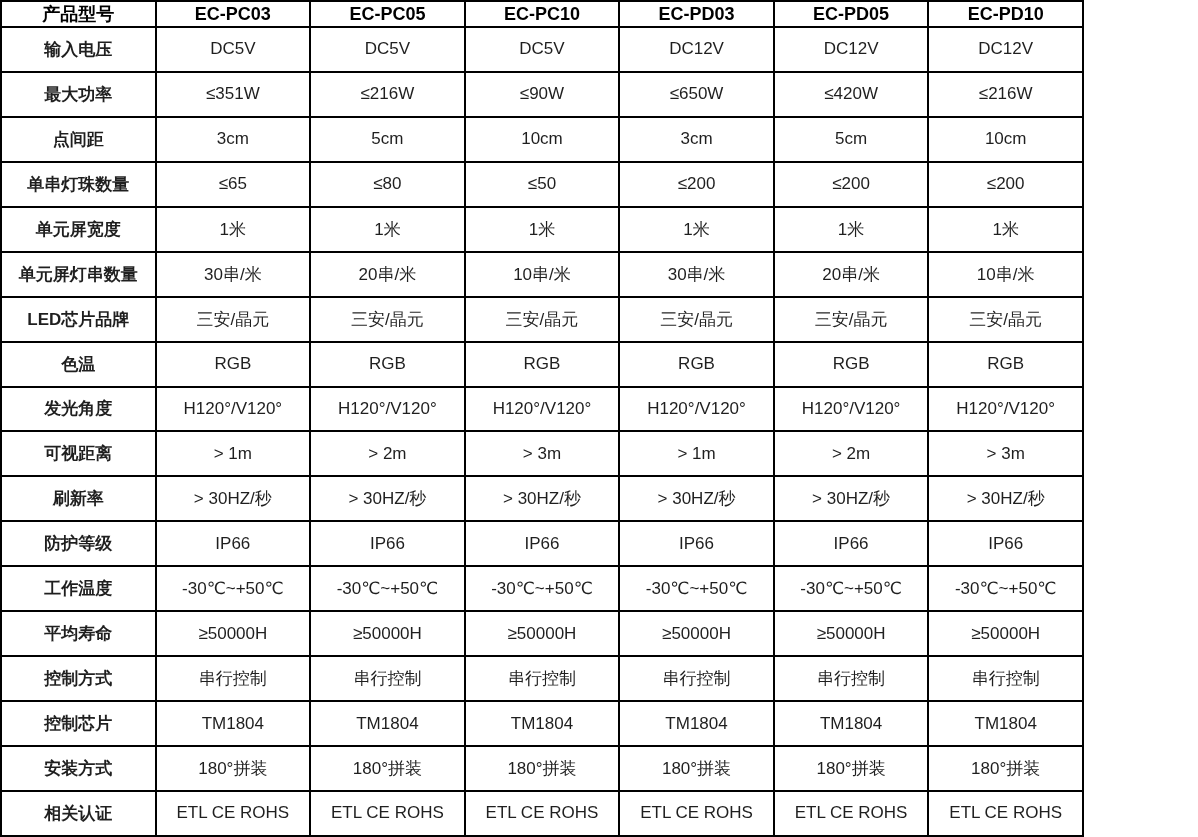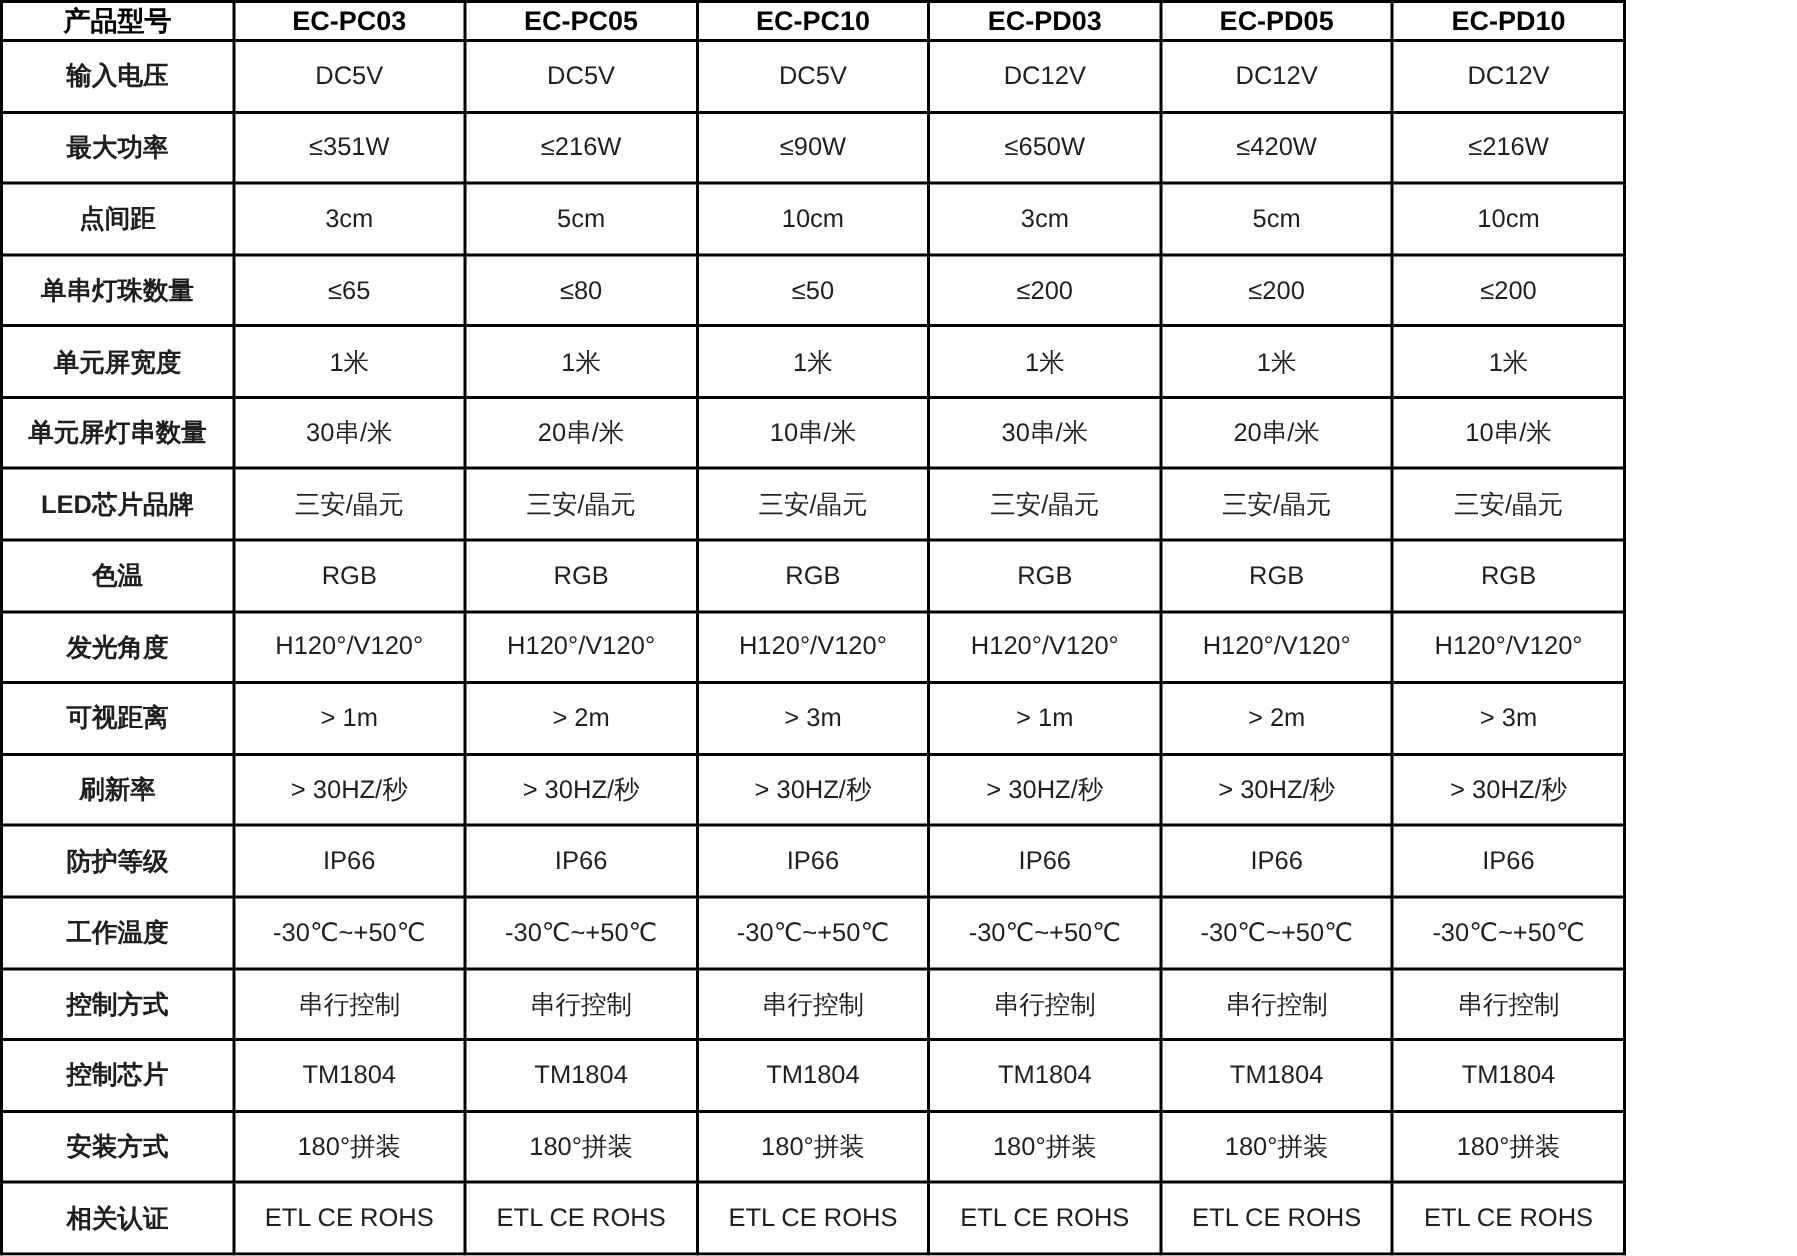--- a/index.html
+++ b/index.html
@@ -164,20 +164,29 @@
       <tr>
         <td class="row-label">工作温度</td>
         <td>-30℃~+50℃</td>
         <td>-30℃~+50℃</td>
         <td>-30℃~+50℃</td>
         <td>-30℃~+50℃</td>
         <td>-30℃~+50℃</td>
         <td>-30℃~+50℃</td>
       </tr>
       <tr>
+        <td class="row-label">平均寿命</td>
+        <td>≥50000H</td>
+        <td>≥50000H</td>
+        <td>≥50000H</td>
+        <td>≥50000H</td>
+        <td>≥50000H</td>
+        <td>≥50000H</td>
+      </tr>
+      <tr>
         <td class="row-label">控制方式</td>
         <td>串行控制</td>
         <td>串行控制</td>
         <td>串行控制</td>
         <td>串行控制</td>
         <td>串行控制</td>
         <td>串行控制</td>
       </tr>
       <tr>
         <td class="row-label">控制芯片</td>

